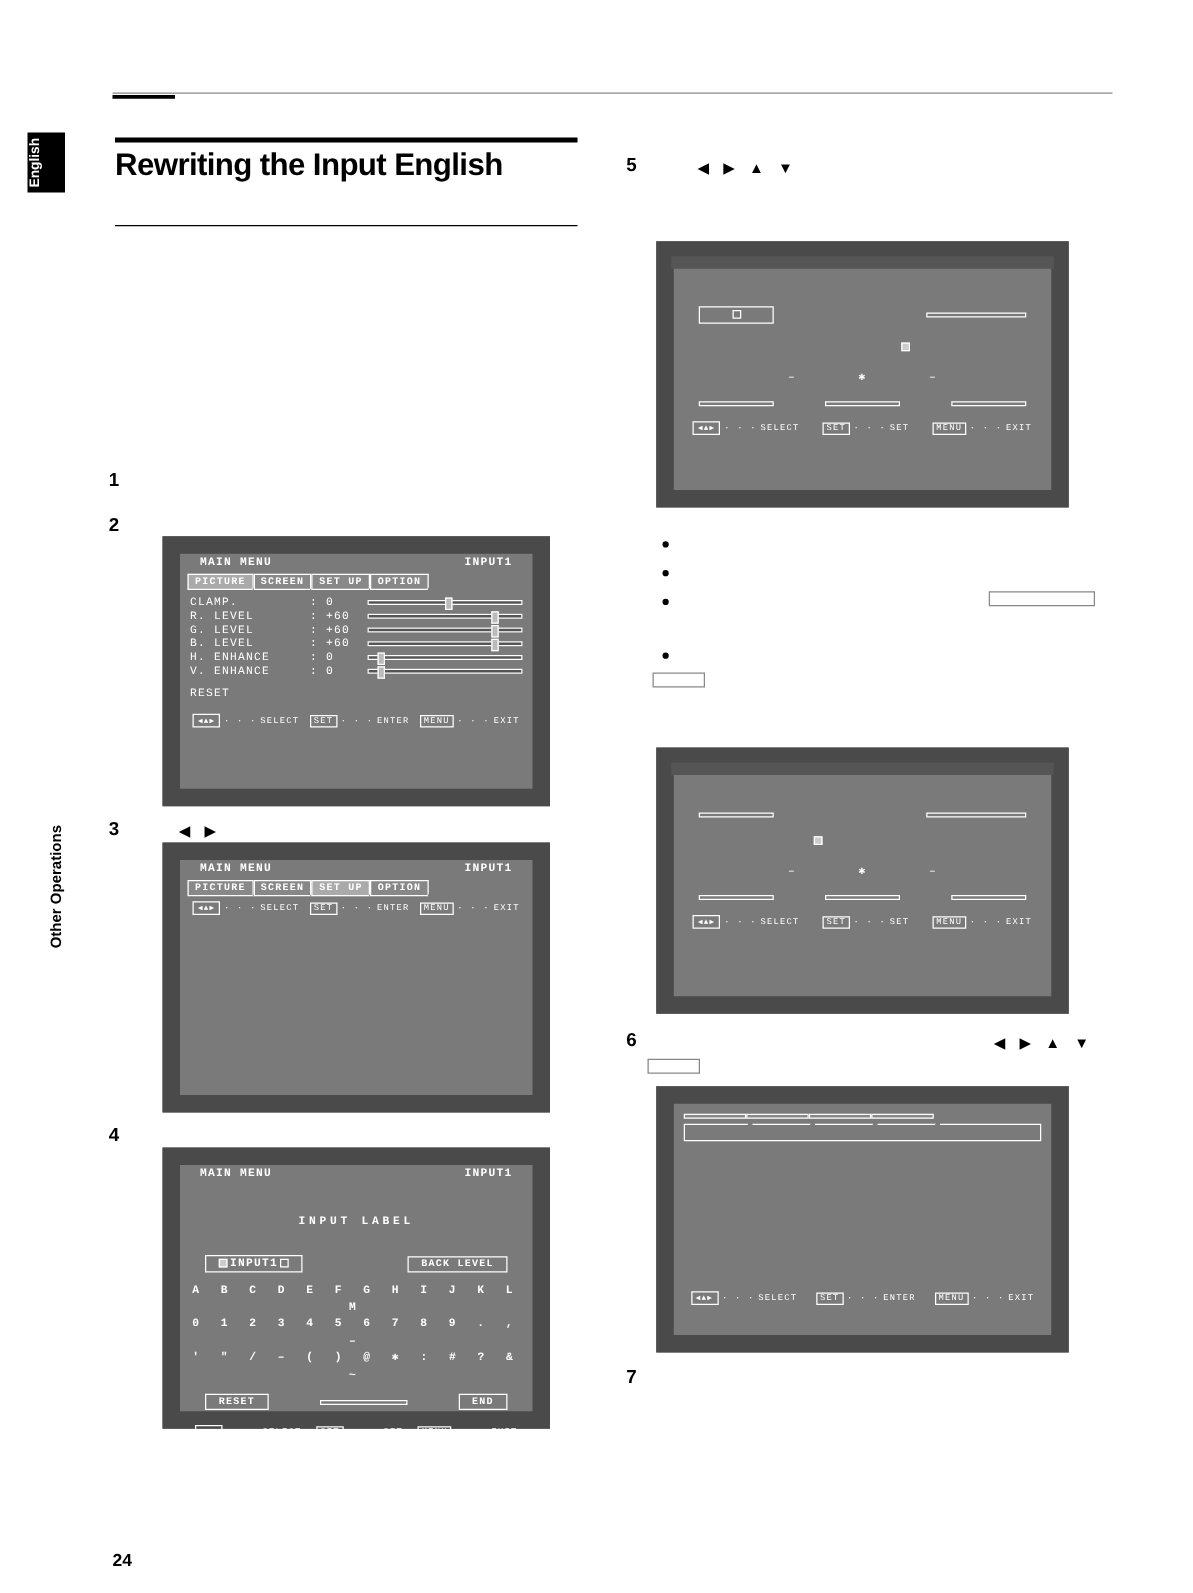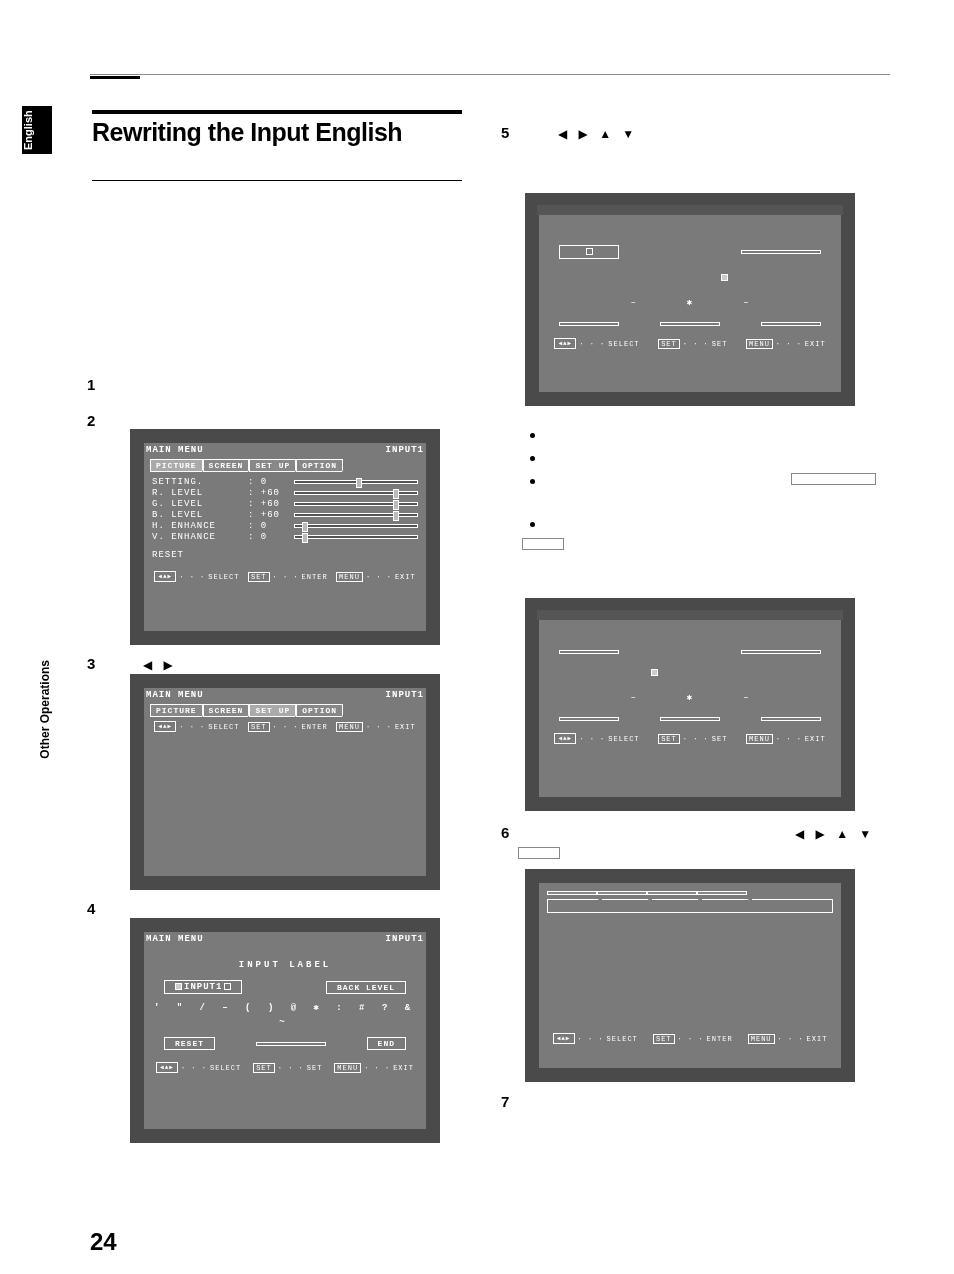--- a/index.html
+++ b/index.html
@@ -4,41 +4,41 @@
 <style>
   * { box-sizing: border-box; margin: 0; padding: 0; }
   body { font-family: Arial, Helvetica, sans-serif; background: #fff; width: 954px; height: 1274px; position: relative; font-size: 12px; color: #000; }
   .side-tab-english { position: absolute; left: 22px; top: 106px; width: 30px; height: 48px; background: #000; color: #fff; writing-mode: vertical-rl; transform: rotate(180deg); text-align: center; font-size: 11px; font-weight: bold; padding: 4px 0; }
   .side-tab-ops { position: absolute; left: 38px; top: 660px; writing-mode: vertical-rl; transform: rotate(180deg); font-size: 12px; font-weight: bold; color: #000; }
   .thick-rule { position: absolute; left: 92px; top: 110px; width: 370px; height: 4px; background: #000; }
   .title { position: absolute; left: 92px; top: 118px; font-size: 25px; font-weight: bold; letter-spacing: -0.5px; line-height: 1.15; }
   .title-rule { position: absolute; left: 92px; top: 180px; width: 370px; height: 1px; background: #000; }
   .step-num { position: absolute; font-size: 15px; font-weight: bold; }
   .osd { background: #7a7a7a; border: 14px solid #4a4a4a; position: absolute; color: #fff; font-family: "Courier New", monospace; font-size: 9px; letter-spacing: 1px; }
-  .osd-title-row { display: flex; justify-content: space-between; padding: 2px 2px 4px; font-weight: bold; gap: 44px; }
+  .osd-title-row { display: flex; justify-content: space-between; padding: 2px 16px 4px; font-weight: bold; gap: 44px; }
   .tabs { display: flex; gap: 0; padding: 0 6px; }
   .tab { background: #888; border: 1px solid #fff; padding: 1px 5px; font-size: 8px; font-weight: bold; position: relative; }
   .tab.sel { background: #aaa; }
   .tab::after { content: ""; position: absolute; right: -6px; top: 0; border-left: 6px solid transparent; border-bottom: 12px solid #7a7a7a; }
   .osd-body { padding: 4px 8px 6px; }
   .row { display: flex; align-items: center; gap: 6px; margin: 1px 0; }
   .row-label { width: 90px; }
   .row-val { width: 40px; }
   .slider { flex: 1; height: 4px; background: #555; border: 1px solid #fff; position: relative; }
   .slider .knob { position: absolute; top: -3px; width: 6px; height: 10px; background: #bbb; border: 1px solid #fff; }
   .osd-foot { display: flex; justify-content: space-around; padding: 4px 6px; font-size: 7px; }
   .foot-item { display: flex; align-items: center; gap: 3px; }
   .foot-box { border: 1px solid #fff; padding: 0 2px; font-size: 7px; }
   .il-field { border: 1px solid #fff; padding: 1px 8px; font-weight: bold; }
   .il-btn { border: 1px solid #fff; padding: 1px 10px; font-weight: bold; font-size: 8px; }
   .char-grid { margin: 6px 0; line-height: 1.5; letter-spacing: 6px; text-align: center; font-size: 9px; font-weight: bold; }
   .il-row { display: flex; justify-content: space-between; padding: 2px 12px; align-items: center; }
   .bullet { width: 5px; height: 5px; background: #000; border-radius: 50%; display: inline-block; vertical-align: middle; margin-right: 6px; }
   .arrow-glyphs { font-size: 12px; letter-spacing: 4px; }
-  .page-num { position: absolute; left: 90px; bottom: 18px; font-size: 24px; font-weight: bold; }
+  .page-num { position: absolute; left: 90px; bottom: 18px; font-size: 14px; font-weight: bold; }
   .top-rule { position: absolute; left: 90px; top: 74px; width: 800px; height: 1px; background: #888; }
   .top-rule-short { position: absolute; left: 90px; top: 76px; width: 50px; height: 3px; background: #000; }
   .sq { display:inline-block; width:7px; height:7px; border:1px solid #fff; margin:0 2px; vertical-align:middle; }
   .sq-f { display:inline-block; width:7px; height:7px; border:1px solid #fff; background:#ccc; margin:0 2px; vertical-align:middle; }
   .nav-icon { width:22px; height:11px; border:1px solid #fff; display:inline-flex; align-items:center; justify-content:center; font-size:6px; line-height:1; }
 </style>
 </head>
 <body>
 
 <div class="top-rule"></div>
@@ -71,21 +71,21 @@
     <span>INPUT1</span>
   </div>
   <div class="tabs">
     <div class="tab sel">PICTURE</div>
     <div class="tab">SCREEN</div>
     <div class="tab">SET UP</div>
     <div class="tab">OPTION</div>
   </div>
   <div class="osd-body">
     <div class="row">
-        <span class="row-label">SETTING.</span>
+        <span class="row-label">CLAMP.</span>
         <span class="row-val">:   0</span>
         <span class="slider">
           <span class="knob" style="left:50%"></span>
         </span>
       </div>
     <div class="row">
         <span class="row-label">R. LEVEL</span>
         <span class="row-val">: +60</span>
         <span class="slider">
           <span class="knob" style="left:80%"></span>
@@ -171,26 +171,28 @@
       </span>
   </div>
 </div>
 
 <div class="osd" style="left:130px; top:918px; width:310px; height:225px;">
   <div class="osd-title-row">
     <span>MAIN  MENU</span>
     <span>INPUT1</span>
   </div>
   <div class="osd-body" style="text-align:center;">
-    <div style="margin:8px 0; font-weight:bold; letter-spacing:3px;">INPUT  LABEL</div>
+    <div style="margin:20px 0; font-weight:bold; letter-spacing:3px;">INPUT  LABEL</div>
     <div class="il-row">
       <span class="il-field"><span class="sq-f"></span><span>INPUT1</span><span class="sq"></span></span>
       <span class="il-btn">BACK LEVEL</span>
     </div>
     <div class="char-grid">
+      <div>A B C D E F G H I J K L M</div>
+      <div>0 1 2 3 4 5 6 7 8 9 . , –</div>
       <div>' " / – ( ) @ ✱ : # ? &amp; ~</div>
     </div>
     <div class="il-row">
       <span class="il-btn">RESET</span>
       <span class="il-field" style="width:70px;"></span>
       <span class="il-btn">END</span>
     </div>
   </div>
   <div class="osd-foot">
     <span class="foot-item">

